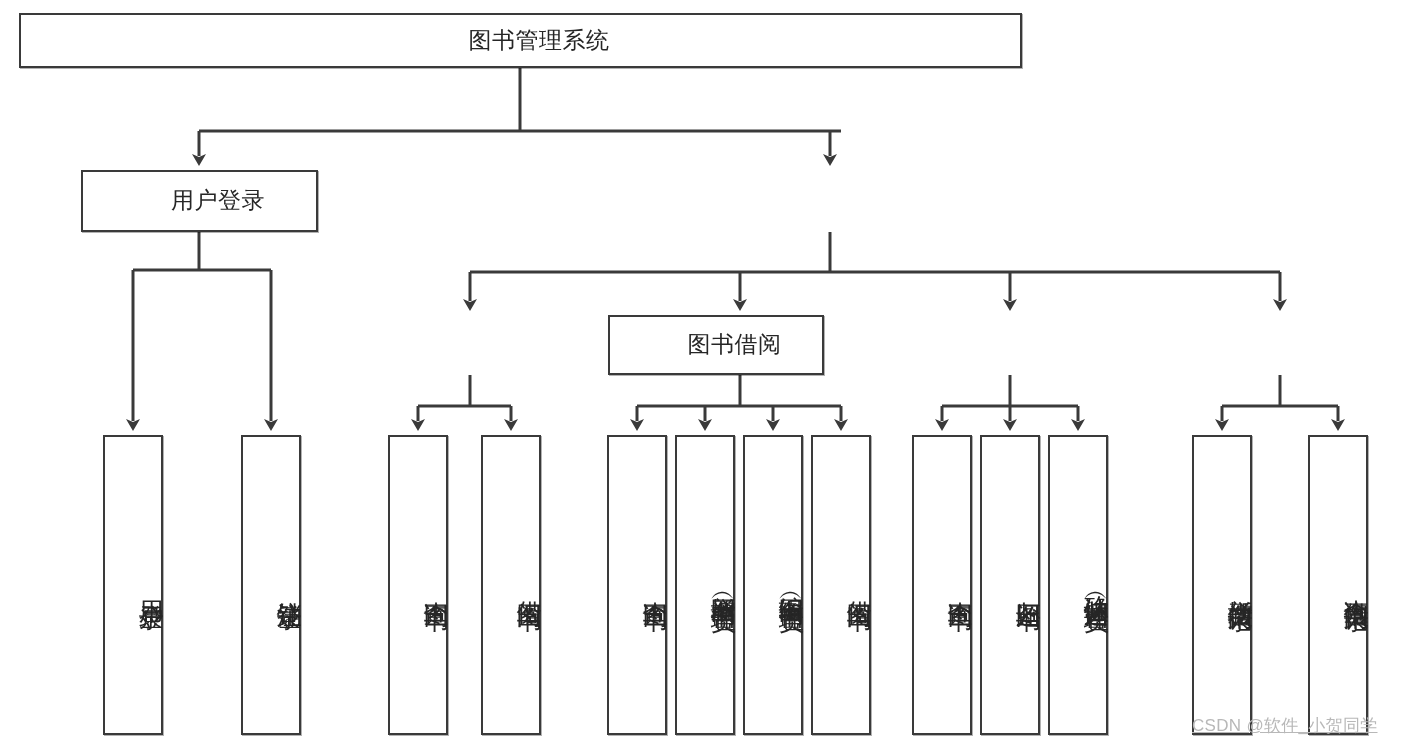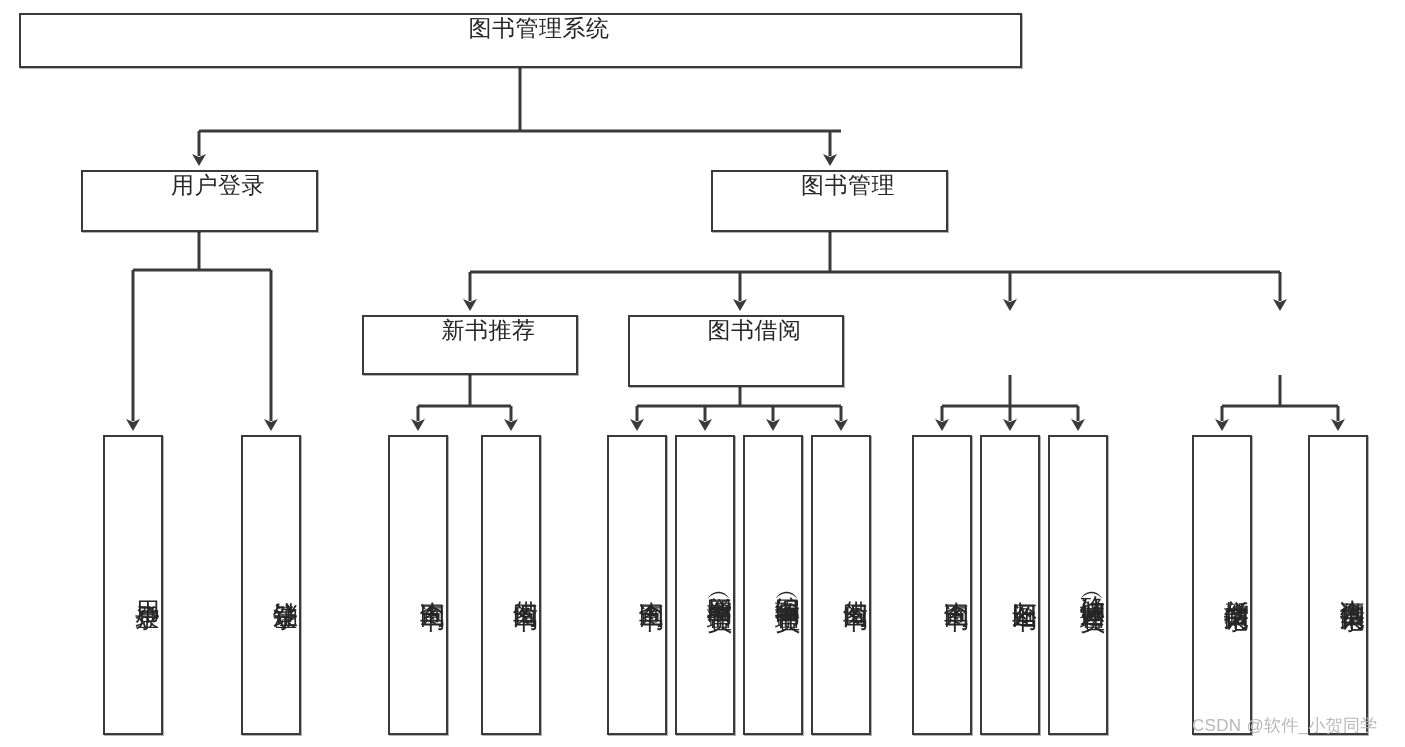--- a/index.html
+++ b/index.html
@@ -26,21 +26,21 @@
     width: 1405px;
     height: 747px;
     pointer-events: none;
   }
   .node {
     position: absolute;
     box-sizing: border-box;
     background: #ffffff;
     border: 2px solid #3a3a3a;
     display: flex;
-    align-items: flex-start;
+    align-items: center;
     justify-content: center;
     color: #262626;
     box-shadow: 1px 1px 0 rgba(0,0,0,0.30);
     padding-left: 37px;
   }
   .node .label {
     white-space: pre;
     line-height: 1.18;
     text-align: center;
     letter-spacing: 0.5px;
@@ -60,20 +60,21 @@
     line-height: 1.05;
   }
   .watermark {
     position: absolute;
     left: 1192px;
     top: 714px;
     font-size: 17px;
     color: #b8b8b8;
     white-space: pre;
     letter-spacing: 0.3px;
+    text-decoration: underline;
   }
 </style>
 </head>
 <body>
 
 <div id="diagram-root">
 
   <svg class="wires" viewBox="0 0 1405 747">
     <defs>
       <marker id="arrow" markerWidth="12" markerHeight="14" refX="2" refY="7" orient="auto" markerUnits="userSpaceOnUse">
@@ -124,28 +125,22 @@
     </g>
   </svg>
 
   <div class="node h" style="left:19px; top:13px; width:1003px; height:55px;">
     <span class="label">图书管理系统</span>
   </div>
 
   <div class="node h" style="left:81px; top:170px; width:237px; height:62px;">
     <span class="label">用户登录</span>
   </div>
-  <div class="node h" style="left:711px; top:170px; width:237px; height:62px;">
-    <span class="label">图书管理</span>
-  </div>
 
-  <div class="node h" style="left:362px; top:315px; width:216px; height:60px;">
-    <span class="label">新书推荐</span>
-  </div>
-  <div class="node h" style="left:628px; top:315px; width:216px; height:72px;">
+  <div class="node h" style="left:608px; top:315px; width:216px; height:60px;">
     <span class="label">图书借阅</span>
   </div>
 
   <div class="node v" style="left:103px; top:435px; width:60px; height:300px;">
     <span class="label">用户登录</span>
   </div>
   <div class="node v" style="left:241px; top:435px; width:60px; height:300px;">
     <span class="label">注销登录</span>
   </div>
 

